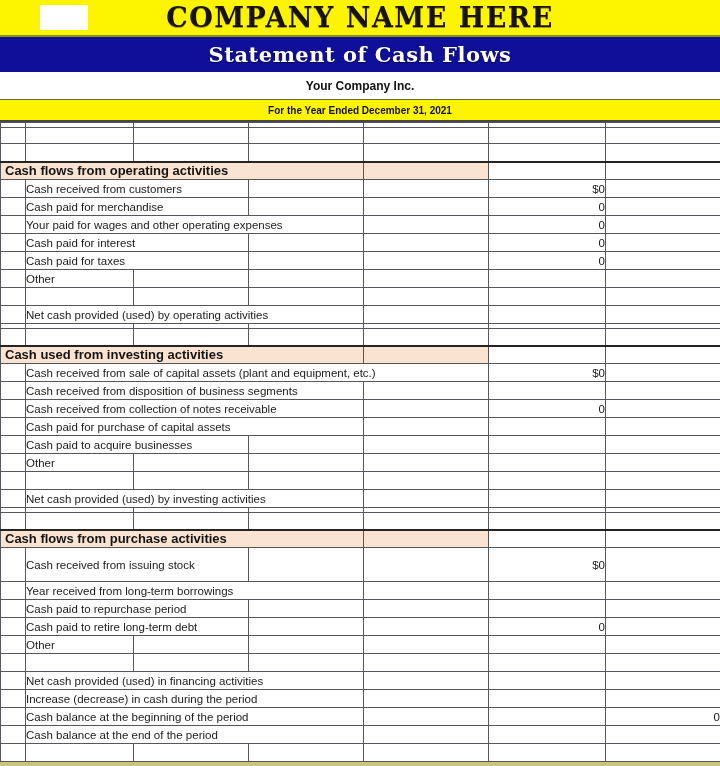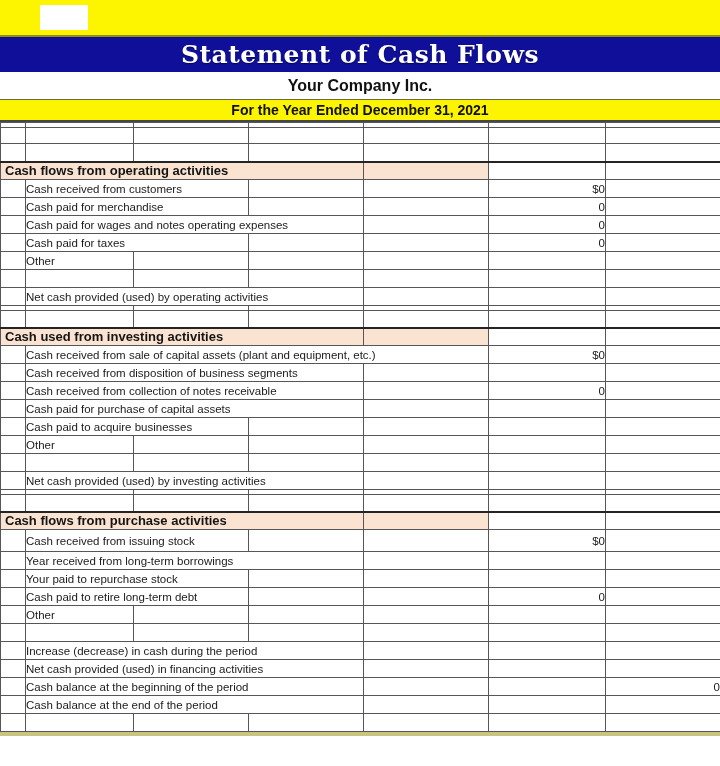--- a/index.html
+++ b/index.html
@@ -21,32 +21,32 @@
     white-space:nowrap;
   }
   .banner .hl-cell{
     position:absolute;left:40px;top:5px;width:48px;height:25px;background:#ffffff;
   }
   .band-divider{height:2px;background:#8e9112;}
   .title-bar{
     height:35px;background:#0F0F99;display:flex;align-items:center;justify-content:center;
   }
   .title-bar .title-text{
-    font-family:"DejaVu Serif",serif;font-weight:700;font-size:25px;color:#ffffff;
+    font-family:"DejaVu Serif",serif;font-weight:700;font-size:21px;color:#ffffff;
     letter-spacing:.5px;white-space:nowrap;text-shadow:0 1px 1px rgba(0,0,0,.5);
   }
   .company-line{
     height:27px;background:#ffffff;display:flex;align-items:center;justify-content:center;
   }
-  .company-line .company-text{font-weight:700;font-size:16px;color:#111;}
+  .company-line .company-text{font-weight:700;font-size:12px;color:#111;}
   .period-line{
     height:20px;background:#FDF500;border-top:1px solid #6a6a3a;border-bottom:2px solid #474747;
     display:flex;align-items:center;justify-content:center;
   }
-  .period-line .period-text{font-weight:700;font-size:14px;color:#101010;}
+  .period-line .period-text{font-weight:700;font-size:10px;color:#101010;}
   
   table.sheet{
     border-collapse:collapse;table-layout:fixed;width:720px;
     font-size:11.5px;color:#1b1b1b;
   }
   table.sheet td{
     border:1px solid #55565B;padding:0;overflow:hidden;white-space:nowrap;
     vertical-align:middle;
   }
   table.sheet tr.thin td{line-height:0;font-size:0;}
@@ -57,20 +57,21 @@
   tr.sec td.sec-lbl{font-weight:700;font-size:13px;padding-left:4px;color:#141414;}
   .bottom-strip{height:4px;background:#c8c57d;}
 </style>
 </head>
 <body>
 
 <div id="stage">
 
   <div class="banner">
     <div class="hl-cell"></div>
+    <div class="company-name">COMPANY NAME HERE</div>
   </div>
 
   <div class="band-divider"></div>
 
   <div class="title-bar">
     <div class="title-text">Statement of Cash Flows</div>
   </div>
 
   <div class="company-line">
     <div class="company-text">Your Company Inc.</div>
@@ -135,21 +136,29 @@
         <tr style="height: 18px;">
           <td></td>
           <td class="lbl" colspan="2">Cash paid for merchandise</td>
           <td></td>
           <td></td>
           <td class="val">0</td>
           <td></td>
         </tr>
         <tr style="height: 18px;">
           <td></td>
-          <td class="lbl" colspan="3">Cash paid for wages and notes operating expenses</td>
+          <td class="lbl" colspan="3">Your paid for wages and other operating expenses</td>
+          <td></td>
+          <td class="val">0</td>
+          <td></td>
+        </tr>
+        <tr style="height: 18px;">
+          <td></td>
+          <td class="lbl" colspan="2">Cash paid for interest</td>
+          <td></td>
           <td></td>
           <td class="val">0</td>
           <td></td>
         </tr>
         <tr style="height: 18px;">
           <td></td>
           <td class="lbl" colspan="2">Cash paid for taxes</td>
           <td></td>
           <td></td>
           <td class="val">0</td>
@@ -281,38 +290,38 @@
           <td></td>
           <td></td>
           <td></td>
         </tr>
         <tr class="sec" style="height: 18px;">
           <td class="peach sec-lbl" colspan="4">Cash flows from purchase activities</td>
           <td class="peach"></td>
           <td></td>
           <td></td>
         </tr>
-        <tr style="height: 22px;">
+        <tr style="height: 34px;">
           <td></td>
           <td class="lbl" colspan="2">Cash received from issuing stock</td>
           <td></td>
           <td></td>
           <td class="val">$0</td>
           <td></td>
         </tr>
         <tr style="height: 18px;">
           <td></td>
           <td class="lbl" colspan="3">Year received from long-term borrowings</td>
           <td></td>
           <td class="val"></td>
           <td></td>
         </tr>
         <tr style="height: 18px;">
           <td></td>
-          <td class="lbl" colspan="2">Your paid to repurchase stock</td>
+          <td class="lbl" colspan="2">Cash paid to repurchase period</td>
           <td></td>
           <td></td>
           <td class="val"></td>
           <td></td>
         </tr>
         <tr style="height: 18px;">
           <td></td>
           <td class="lbl" colspan="2">Cash paid to retire long-term debt</td>
           <td></td>
           <td></td>
@@ -332,28 +341,28 @@
           <td></td>
           <td></td>
           <td></td>
           <td></td>
           <td></td>
           <td></td>
           <td></td>
         </tr>
         <tr style="height: 18px;">
           <td></td>
+          <td class="lbl" colspan="3">Net cash provided (used) in financing activities</td>
+          <td></td>
+          <td class="val"></td>
+          <td></td>
+        </tr>
+        <tr style="height: 18px;">
+          <td></td>
           <td class="lbl" colspan="3">Increase (decrease) in cash during the period</td>
-          <td></td>
-          <td class="val"></td>
-          <td></td>
-        </tr>
-        <tr style="height: 18px;">
-          <td></td>
-          <td class="lbl" colspan="3">Net cash provided (used) in financing activities</td>
           <td></td>
           <td class="val"></td>
           <td></td>
         </tr>
         <tr style="height: 18px;">
           <td></td>
           <td class="lbl" colspan="3">Cash balance at the beginning of the period</td>
           <td></td>
           <td></td>
           <td class="val">0</td>

